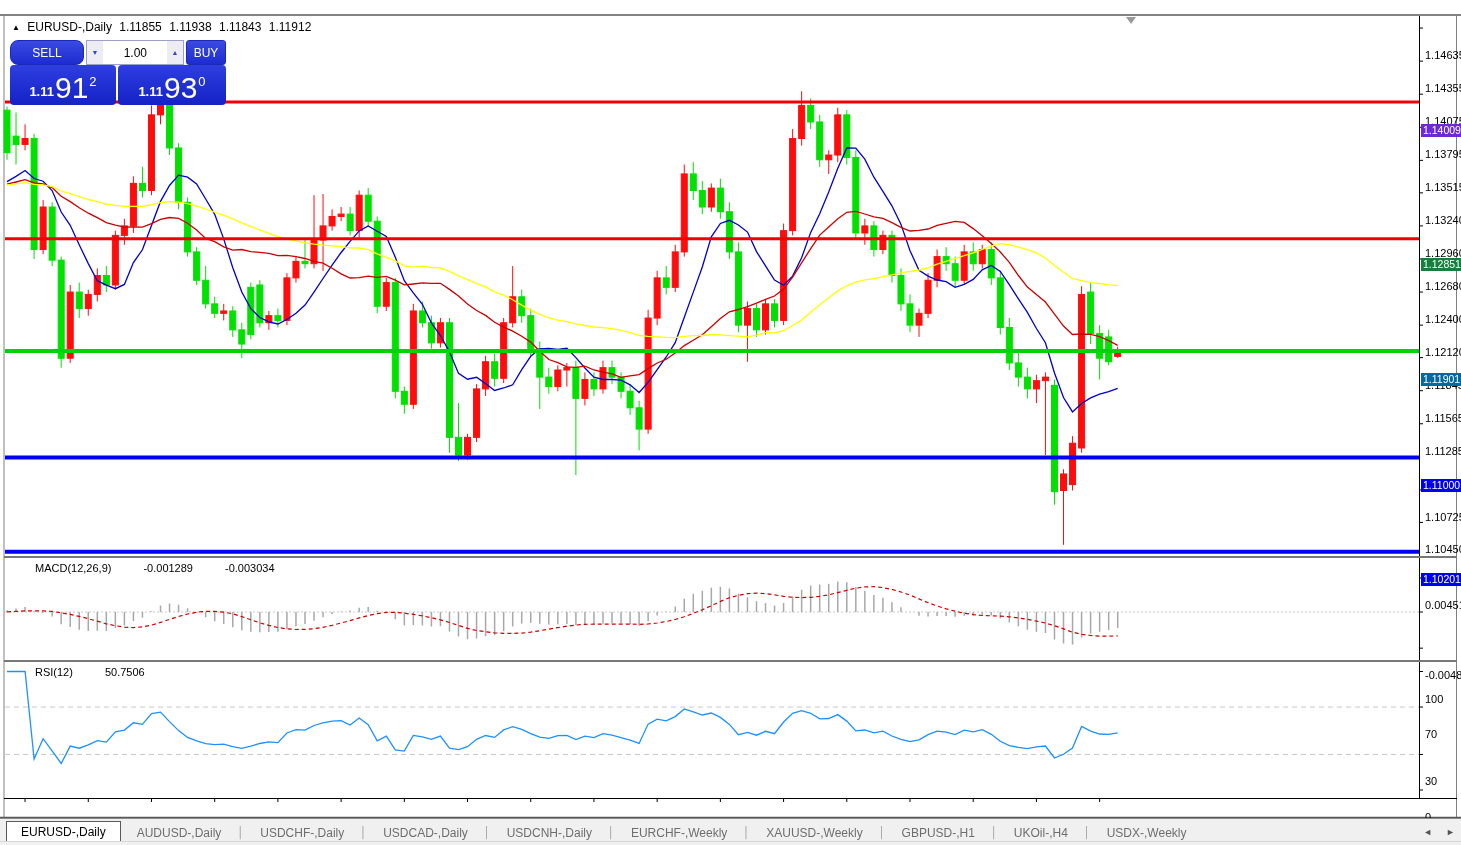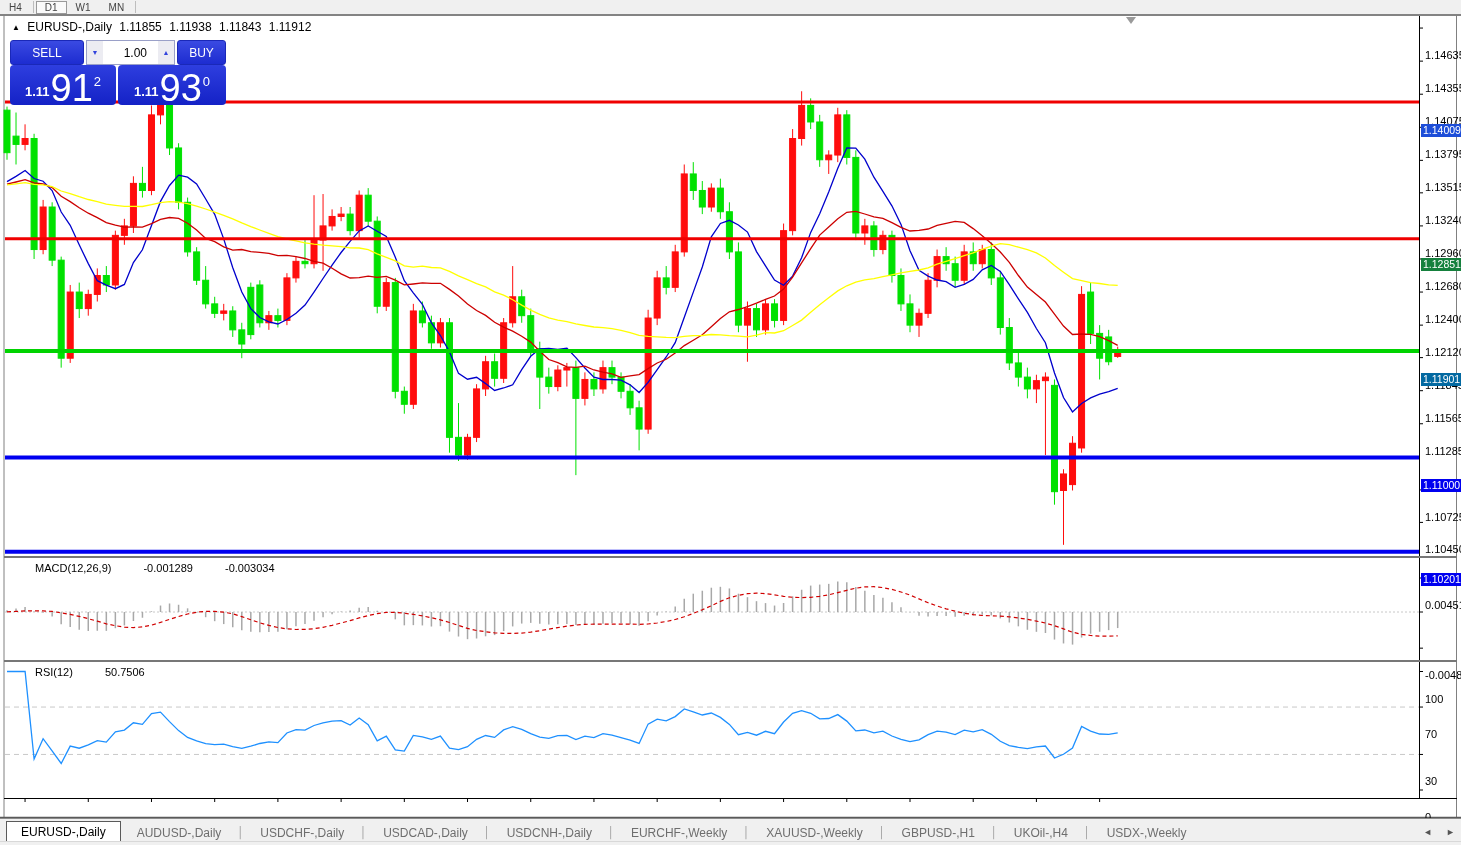--- a/index.html
+++ b/index.html
@@ -19,31 +19,31 @@
 
   .ohlc-header{position:absolute;left:12px;top:6px;font-size:12px;color:#000;white-space:nowrap;}
   .ohlc-header .tri{font-size:8px;margin-right:4px;position:relative;top:-1px;color:#000;}
   .ohlc-header span{margin-right:4px;}
 
   
   .trade-panel{position:absolute;left:10px;top:26px;width:216px;height:64px;}
   .tp-row1{position:absolute;left:0;top:0;width:216px;height:23px;display:flex;}
   .tp-btn{background:linear-gradient(180deg,#3a4ae2,#1d2cd0);color:#fff;border:1px solid #1a28b8;
     border-radius:3px;font-size:12px;display:flex;align-items:center;justify-content:center;cursor:pointer;}
-  .sell-btn{width:72px;height:23px;}
+  .sell-btn{width:72px;height:23px;border-radius:8px;}
   .buy-btn{width:60px;height:23px;margin-left:2px;flex:1;}
   .vol-group{display:flex;margin-left:2px;margin-right:0;height:23px;border:1px solid #9aa0c8;background:#fff;}
   .vol-btn{width:16px;background:#ececf2;border:0;color:#3344dd;font-size:7px;cursor:pointer;padding:0;}
-  .vol-input{width:42px;border:0;outline:none;text-align:right;font-size:12px;padding-right:11px;color:#000;}
+  .vol-input{width:42px;border:0;outline:none;text-align:right;font-size:12px;padding-right:20px;color:#000;}
   .tp-price{position:absolute;top:25px;height:38px;background:linear-gradient(180deg,#2e3edf,#1422c6);
     border-radius:4px;color:#fff;display:flex;align-items:flex-end;justify-content:center;cursor:pointer;padding-bottom:2px;}
   .tp-sell{left:0;width:106px;}
   .tp-buy{left:108px;width:108px;}
   .tp-small{font-size:13px;font-weight:bold;margin:0 1px 4px 0;}
-  .tp-big{font-size:38px;line-height:30px;margin-top:8px;}
+  .tp-big{font-size:30px;line-height:30px;margin-top:8px;}
   .tp-sup{font-size:13px;margin:2px 0 14px 1px;}
 
   .ind-label{position:absolute;font-size:11px;color:#000;white-space:nowrap;}
   .ind-label span{margin-right:5px;padding-left:27px;}
 
   
   .axis-label{position:absolute;font-size:11px;color:#000;white-space:nowrap;}
   .price-tag{position:absolute;left:1421px;width:38px;height:13px;color:#fff;font-size:10.5px;
     line-height:13px;padding-left:2px;}
   .date-label{position:absolute;font-size:11px;color:#000;transform:translateX(-50%);white-space:nowrap;}
@@ -55,30 +55,20 @@
   .tab.active{background:#fff;border:1px solid #5a5a5a;border-bottom:none;color:#000;height:20px;line-height:20px;}
   .tab-div{color:#9a9a9a;align-self:center;font-size:11px;}
   .tab-scroll{position:absolute;right:6px;bottom:5px;display:flex;gap:14px;font-size:9px;color:#555;}
   .tab-scroll span{cursor:pointer;}
   .statusbar{position:absolute;left:0;top:841px;width:1461px;height:4px;background:#f0f0f0;border-top:1px solid #d8d8d8;}
 </style>
 </head>
 <body>
 <div id="stage">
 
-  <div class="toolbar">
-    <div id="tf-holder" style="display:flex;align-items:center;height:14px;">
-        <div class="tf-btn">H4</div>
-        <div class="tb-sep"></div>
-        <div class="tf-btn active">D1</div>
-        <div class="tf-btn">W1</div>
-        <div class="tf-btn">MN</div>
-        <div class="tb-sep"></div>
-      </div>
-  </div>
 
   <div class="chart-window">
     <svg id="chart-svg" width="1461" height="804" viewBox="0 14 1461 804">
         <rect x="4" y="15" width="1453" height="802" fill="#fff" stroke="none"></rect>
         <line x1="0" y1="15" x2="1461" y2="15" stroke="#5a5a5a" stroke-width="1.5"></line>
         <line x1="4" y1="15" x2="4" y2="817" stroke="#808080"></line>
         <line x1="1456.5" y1="15" x2="1456.5" y2="817" stroke="#808080"></line>
         <line x1="1419.5" y1="16" x2="1419.5" y2="798" stroke="#000"></line>
         <line x1="4" y1="557" x2="1457" y2="557" stroke="#777" stroke-width="2"></line>
         <line x1="4" y1="661" x2="1457" y2="661" stroke="#777" stroke-width="2"></line>
@@ -568,21 +558,21 @@
         <div class="axis-label" style="left: 1425px; top: 529.391px;">1.10450</div>
         <div class="axis-label" style="left: 1425px; top: 585.012px;">0.004517</div>
         <div class="axis-label" style="left: 1425px; top: 619px; padding-left: 39px;">0.00</div>
         <div class="axis-label" style="left: 1425px; top: 655.163px;">-0.004806</div>
         <div class="axis-label" style="left: 1425px; top: 678.5px;">100</div>
         <div class="axis-label" style="left: 1425px; top: 714.05px;">70</div>
         <div class="axis-label" style="left: 1425px; top: 761.45px;">30</div>
         <div class="axis-label" style="left: 1425px; top: 797px;">0</div>
       </div>
     <div id="price-tags">
-        <div class="price-tag" style="top: 109.504px; background: #1d4ed8;">1.14009</div>
+        <div class="price-tag" style="top: 109.504px; background: #6d28d9;">1.14009</div>
         <div class="price-tag" style="top: 244px; background: #15803d;">1.12851</div>
         <div class="price-tag" style="top: 358.5px; background: #0369a1;">1.11901</div>
         <div class="price-tag" style="top: 464.926px; background: rgb(0, 0, 240);">1.11000</div>
         <div class="price-tag" style="top: 559.303px; background: rgb(0, 0, 240);">1.10201</div>
       </div>
     <div id="date-labels">
         <div class="date-label" style="left: 25.06px; top: 815px;">27 Feb 2019</div>
         <div class="date-label" style="left: 88.27px; top: 815px;">8 Mar 2019</div>
         <div class="date-label" style="left: 151.48px; top: 815px;">18 Mar 2019</div>
         <div class="date-label" style="left: 214.69px; top: 815px;">27 Mar 2019</div>

